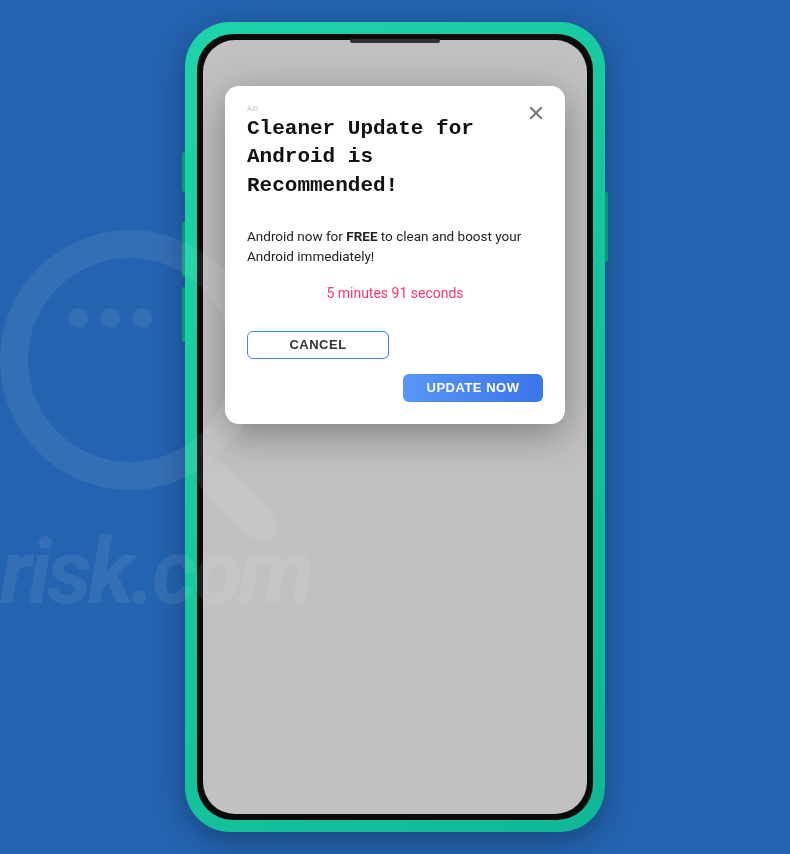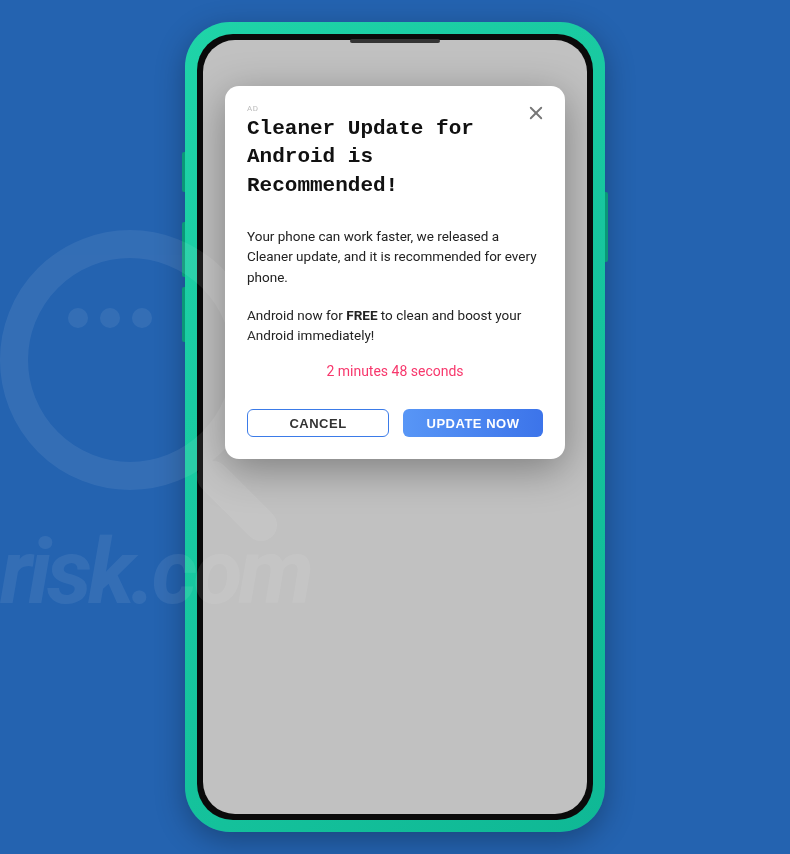--- a/index.html
+++ b/index.html
@@ -170,20 +170,21 @@
     
     .btn-cancel {
       background: #fff;
       border: 1.5px solid #3b7be8;
       color: #333;
     }
     
     .btn-update {
       background: linear-gradient(90deg, #5896f6, #3c74ea);
       color: #fff;
+      margin-top: 43px;
     }
     
     .watermark {
       position: absolute;
       top: 0;
       left: 0;
       width: 790px;
       height: 854px;
       pointer-events: none;
       opacity: 0.07;
@@ -255,27 +256,26 @@
         <div class="close-btn">
           <svg viewBox="0 0 24 24" fill="none" stroke="#777" stroke-width="2.5" stroke-linecap="round">
             <line x1="5" y1="5" x2="19" y2="19"></line>
             <line x1="19" y1="5" x2="5" y2="19"></line>
           </svg>
         </div>
 
         <div class="dialog-title">Cleaner Update for Android is Recommended!</div>
 
         <div class="dialog-body">
-          <p>Your phone can work faster, we released a Cleaner update, and it is recommended for every phone.</p>
           <p>
             <span>Android now for </span><strong>FREE</strong><span> to clean and boost your Android immediately!</span>
           </p>
         </div>
 
-        <div class="countdown">2 minutes 48 seconds</div>
+        <div class="countdown">5 minutes 91 seconds</div>
 
         <div class="button-row">
           <button class="btn btn-cancel">CANCEL</button>
           <button class="btn btn-update">UPDATE NOW</button>
         </div>
       </div>
 
     </div>
   </div>
 </div>

